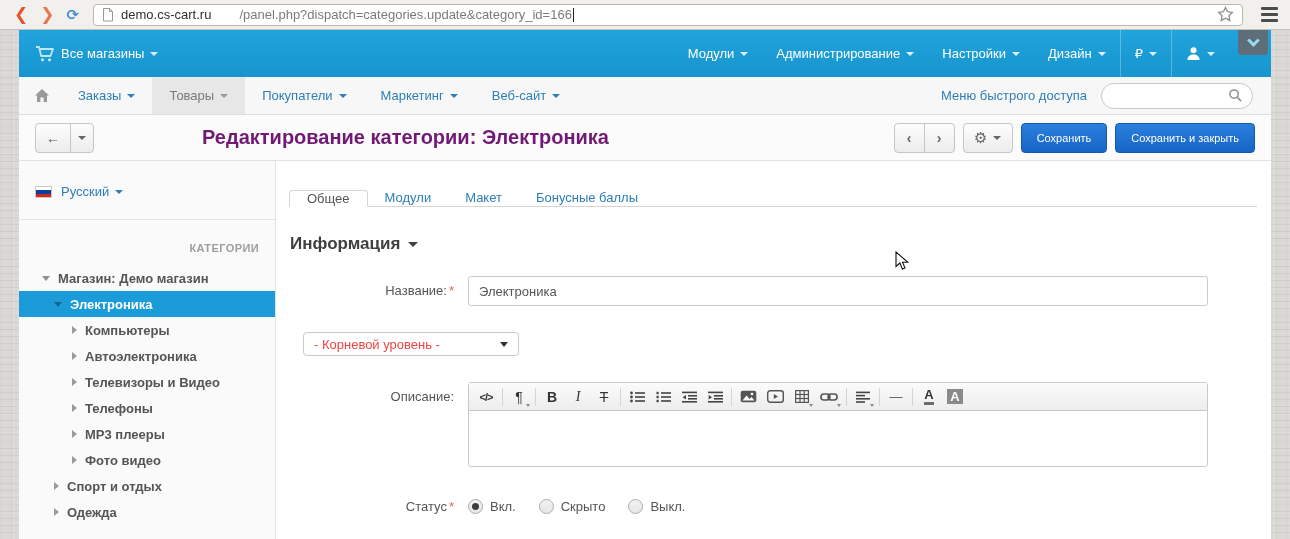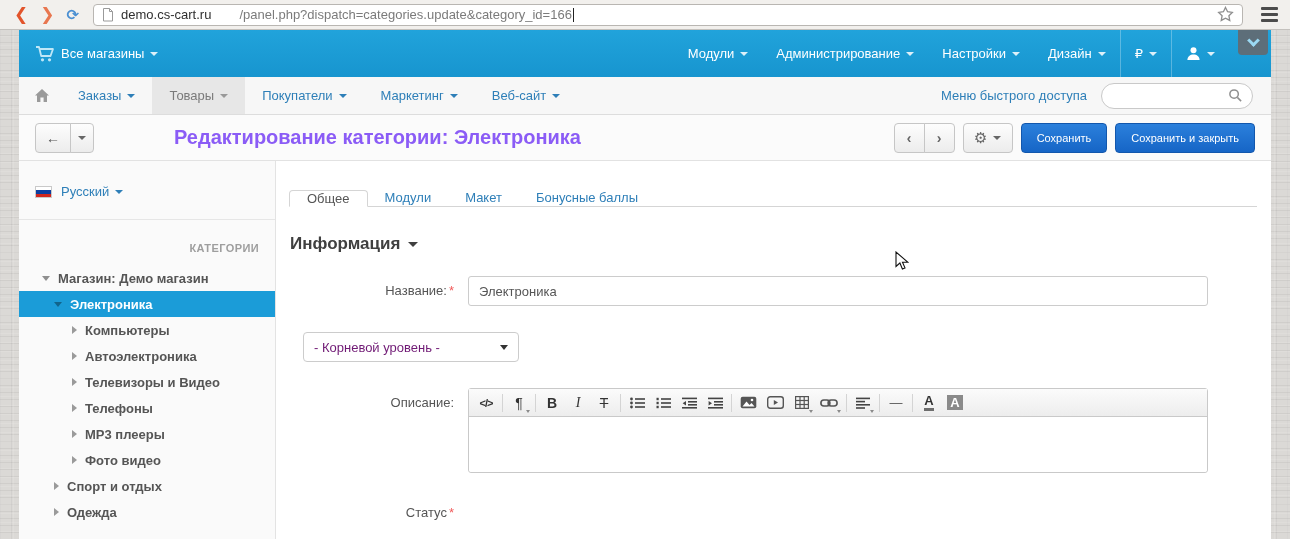--- a/index.html
+++ b/index.html
@@ -62,21 +62,21 @@
     display:flex; align-items:center; justify-content:center; color:#555; cursor:pointer; font-size:14px; }
   .btn-group { display:flex; }
   .btn-group .btn + .btn { margin-left:-1px; }
   .btn-first { border-radius:4px 0 0 4px; }
   .btn-last { border-radius:0 4px 4px 0; }
   .btn-solo { border-radius:4px; }
   .back-btn { width:36px; }
   .back-caret-btn { width:24px; }
   .dark-caret { width:0; height:0; border-left:4px solid transparent; border-right:4px solid transparent;
     border-top:4px solid #666; }
-  .page-title { font-size:20px; font-weight:bold; color:#8b5cf6; margin-left:80px; }
+  .page-title { font-size:20px; font-weight:bold; color:#701a75; margin-left:108px; }
   .header-right { margin-left:auto; display:flex; align-items:center; gap:8px; }
   .arrow-btn { width:31px; font-weight:bold; color:#666; }
   .gear-btn { width:50px; gap:6px; }
   .btn-primary { background:linear-gradient(#2b80dc,#1665c6); border:1px solid #1257ad; color:#fff;
     border-radius:4px; padding:0 15px; font-size:11px; }
 
   .content { display:flex; height:378px; }
 
   
   .sidebar { width:257px; background:#fafafa; border-right:1px solid #e3e3e3; font-size:13px;text-align:right; }
@@ -107,22 +107,22 @@
   .section-head { margin:27px 0 22px 1px; font-size:17px; font-weight:bold; color:#404040;
     display:flex; align-items:center; gap:8px; cursor:pointer; }
   .section-head .caret-down { border-top-color:#404040; border-left-width:5px; border-right-width:5px;
     border-top-width:5px; }
   .form-row { display:flex; margin-bottom:26px; font-size:13px; }
   .form-label { width:165px; text-align:right; padding:7px 0 0 0; color:#555; }
   .req { color:#f15b5b; margin-left:2px; }
   .form-field { margin-left:14px; }
   .text-input { width:740px; height:30px; border:1px solid #ccc; border-radius:3px; padding:0 10px;
     font-size:13px; color:#555; font-family:inherit; background:#fff; }
-  .select { width:216px; height:30px; border:1px solid #ccc; border-radius:4px; background:#fff;
-    display:flex; align-items:center; justify-content:space-between; padding:0 10px; color:#701a75; cursor:pointer; }
+  .select { width:216px; height:24px; border:1px solid #ccc; border-radius:4px; background:#fff;
+    display:flex; align-items:center; justify-content:space-between; padding:0 10px; color:#ef4444; cursor:pointer; }
   .select .sel-caret { width:0; height:0; border-left:4px solid transparent; border-right:4px solid transparent;
     border-top:5px solid #333; }
 
   .editor { width:740px; border:1px solid #c9c9c9; border-radius:3px; }
   .ed-toolbar { height:28px; background:linear-gradient(#fbfbfb,#ededed); border-bottom:1px solid #c9c9c9;
     display:flex; align-items:center; padding:0 4px; }
   .ed-btn { position:relative; height:28px; min-width:26px; padding:0 5px; display:flex; align-items:center;
     justify-content:center; color:#333; font-size:13px; cursor:pointer; }
   .ed-sep { width:1px; height:18px; background:#d4d4d4; margin:0 3px; }
   .g-code { font-weight:bold; font-size:11px; letter-spacing:-1px; }
@@ -483,20 +483,34 @@
               </div>
               <div class="ed-body"></div>
             </div>
           </div>
         </div>
 
         <div class="form-row" style="margin-bottom:0">
           <div class="form-label" style="padding-top:6px">
             <span>Статус</span><span class="req">*</span>
           </div>
+          <div class="form-field radio-group">
+            <span class="radio-item">
+              <span class="radio-circle checked"></span>
+              <span>Вкл.</span>
+            </span>
+            <span class="radio-item">
+              <span class="radio-circle"></span>
+              <span>Скрыто</span>
+            </span>
+            <span class="radio-item">
+              <span class="radio-circle"></span>
+              <span>Выкл.</span>
+            </span>
+          </div>
         </div>
 
       </div>
     </div>
   </div>
 
   <div class="mouse-cursor">
     <svg width="14" height="20" viewBox="0 0 14 20">
       <path d="M1 1 L1 15.5 L4.9 12 L7.4 18 L10 16.9 L7.5 11.2 L12.7 11.2 Z" fill="#fff" stroke="#111" stroke-width="1.1"></path>
     </svg>

